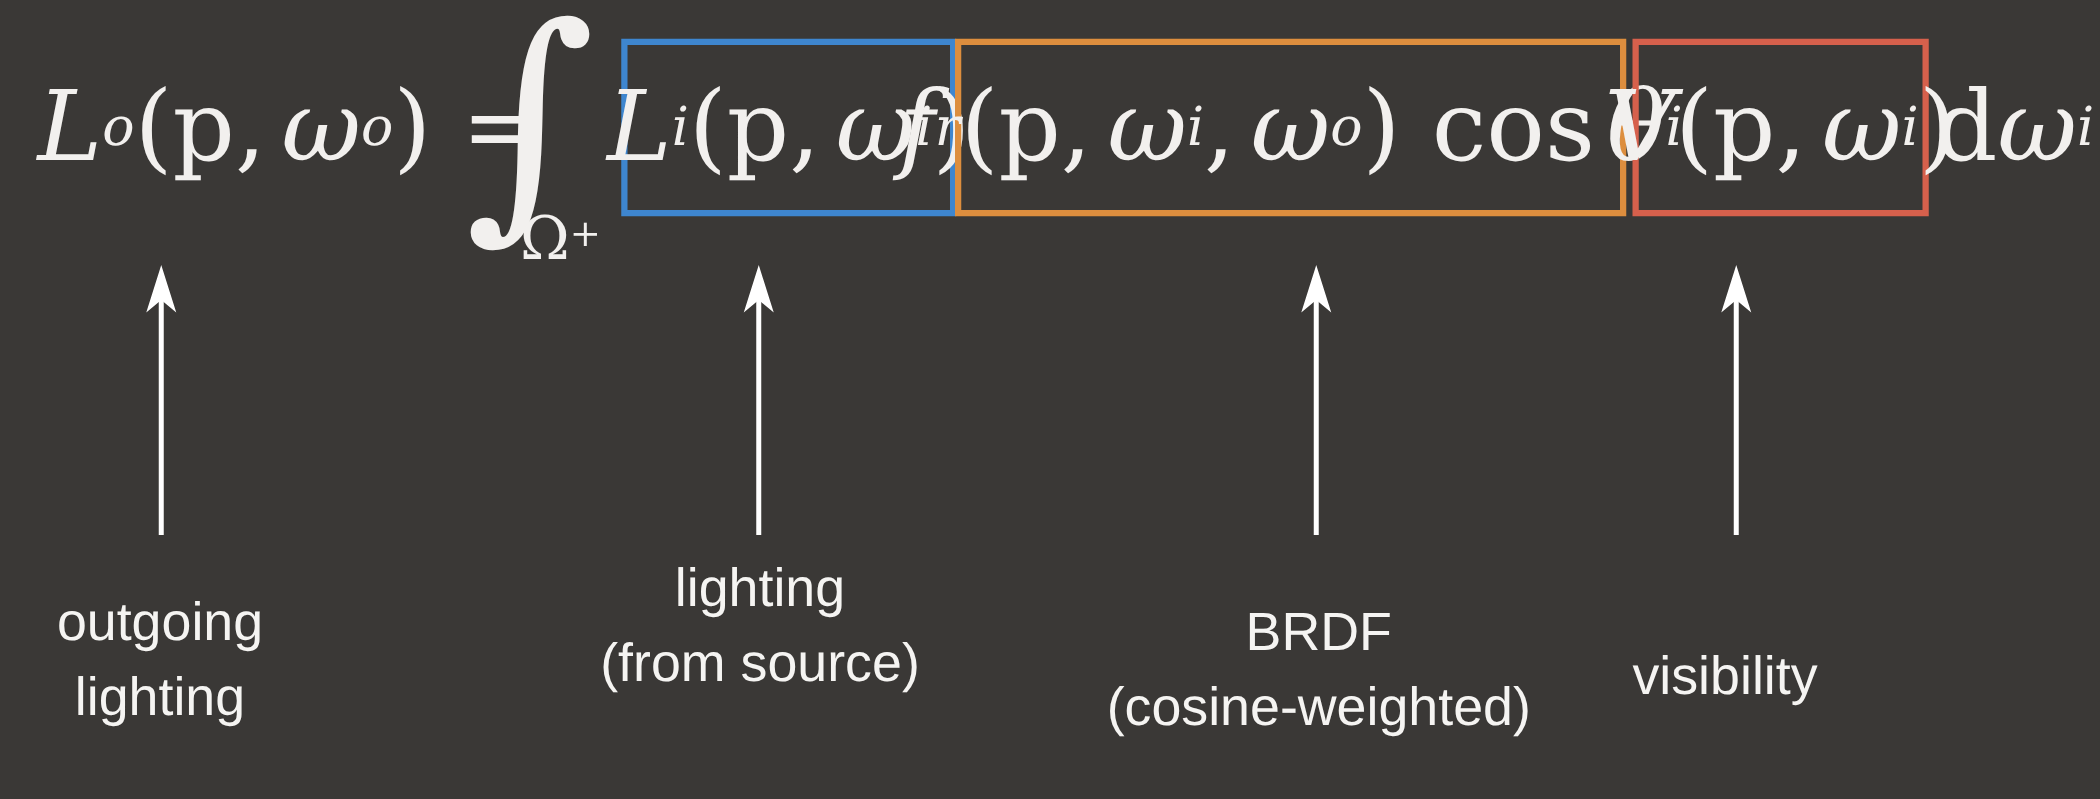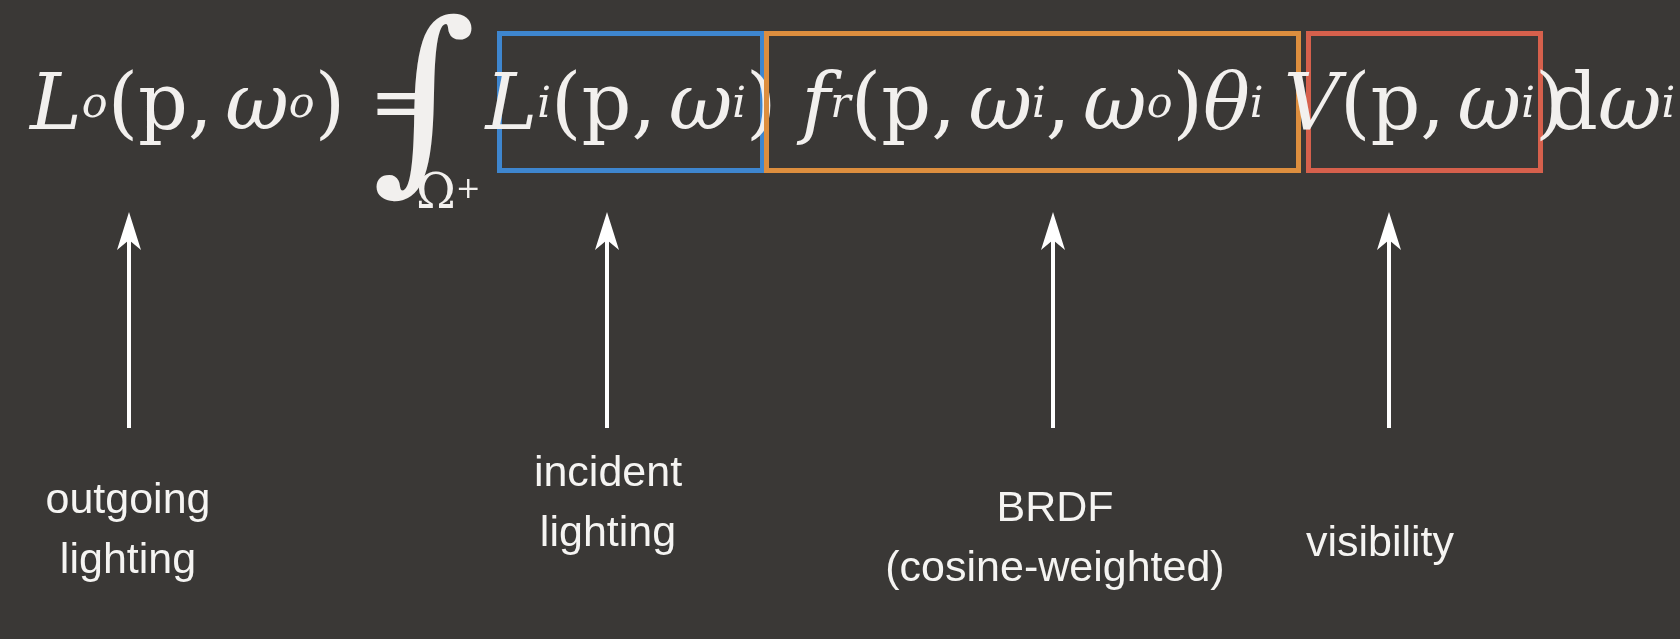--- a/index.html
+++ b/index.html
@@ -131,20 +131,21 @@
   <span class="term-box math" id="box-brdf">
       <span class="mi">f</span>
       <sub>r</sub>
       <span class="rm gap">(p,</span>
       <span class="mi">ω</span>
       <sub>i</sub>
       <span class="rm gap">,</span>
       <span class="mi">ω</span>
       <sub>o</sub>
       <span class="rm">)</span>
+      <span class="rm cos-gap">cos</span>
       <span class="mi">θ</span>
       <sub>i</sub>
     </span>
 
   <span class="term-box math" id="box-visibility">
       <span class="mi">V</span>
       <span class="rm gap">(p,</span>
       <span class="mi">ω</span>
       <sub>i</sub>
       <span class="rm">)</span>
@@ -171,22 +172,22 @@
   <svg class="up-arrow" id="arrow-visibility" viewBox="0 0 44 222">
     <line x1="22" y1="30" x2="22" y2="218"></line>
     <polygon points="22,2 10,40 22,30 34,40"></polygon>
   </svg>
 
   <div class="label" id="label-outgoing">
     <div>outgoing</div>
     <div>lighting</div>
   </div>
   <div class="label" id="label-incident">
-    <div>incident</div>
     <div>lighting</div>
+    <div>(from source)</div>
   </div>
   <div class="label" id="label-brdf">
     <div>BRDF</div>
     <div>(cosine-weighted)</div>
   </div>
   <div class="label" id="label-visibility">
     <div>visibility</div>
   </div>
 
 </div>

